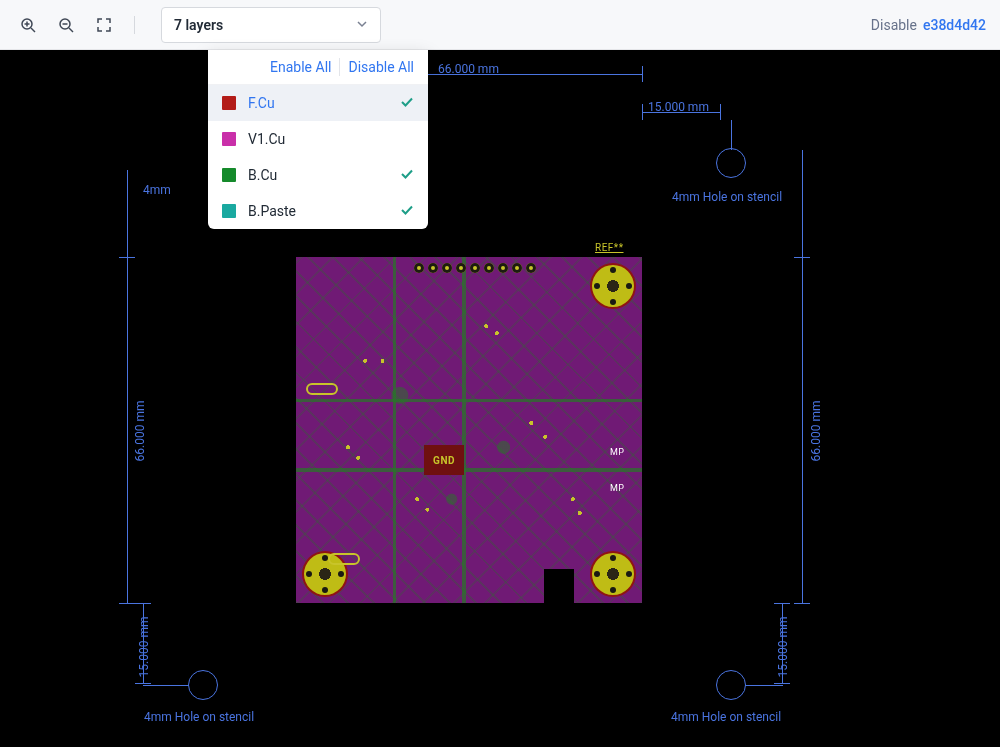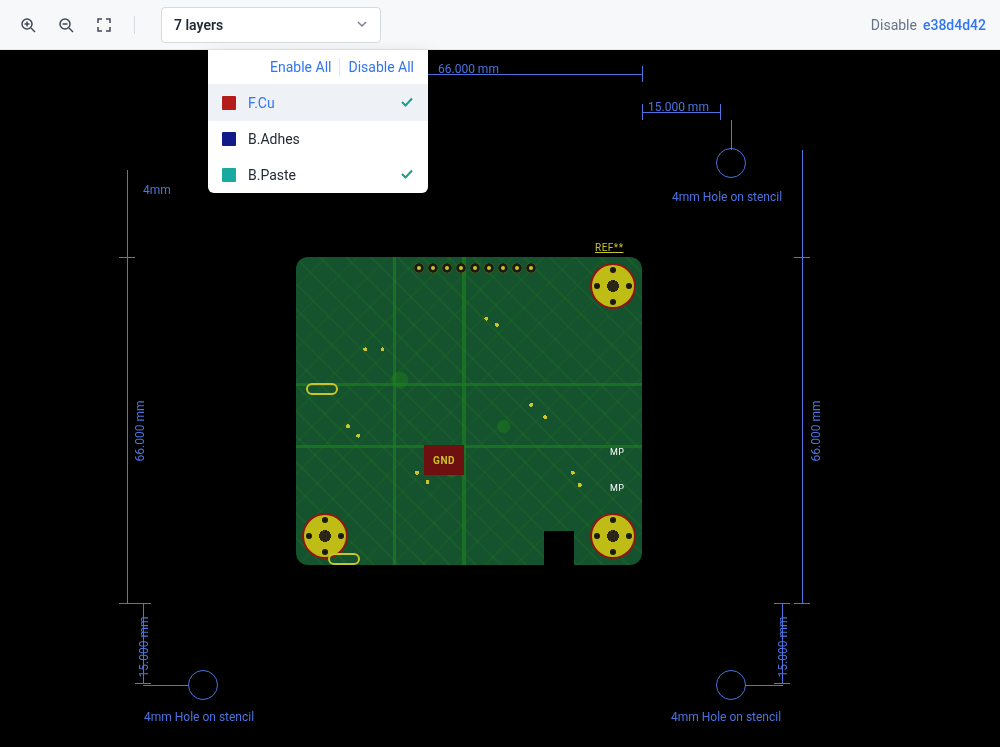--- a/index.html
+++ b/index.html
@@ -139,24 +139,24 @@
   position: absolute;
   width: 30px; height: 30px;
   border: 1px solid #4a74e0;
   border-radius: 50%;
 }
 .pcb-board {
   position: absolute;
   left: 296px;
   top: 207px;
   width: 346px;
-  height: 308px;
-  background: #14532d;
+  height: 346px;
+  background: #701a75;
   overflow: hidden;
-  border-radius: 12px;
+  border-radius: 0;
 }
 .mount-ring {
   position: absolute;
   width: 46px; height: 46px;
   border-radius: 50%;
   background: radial-gradient(circle, #2b2516 0 6px, #bfbc15 6px 22px, transparent 22px);
   box-shadow: 0 0 0 2px #8f1512 inset;
 }
 .mount-ring::before, .mount-ring::after {
   content:""; position:absolute; width:6px; height:6px; background:#1a1a12; border-radius:50%;
@@ -369,22 +369,29 @@
   </div>
   <div id="layers-list">
       <div class="layer-row sel">
         <div class="swatch" style="background: rgb(179, 28, 24);"></div>
         <div class="layer-name">F.Cu</div>
         <div class="check"><svg width="14" height="14" viewBox="0 0 14 14" fill="none" stroke="currentColor" stroke-width="2">
             <polyline points="2,7 5.5,10.5 12,3.5"></polyline>
           </svg></div>
       </div>
       <div class="layer-row">
-        <div class="swatch" style="background: rgb(18, 26, 135);"></div>
-        <div class="layer-name">B.Adhes</div>
+        <div class="swatch" style="background: rgb(201, 47, 169);"></div>
+        <div class="layer-name">V1.Cu</div>
+      </div>
+      <div class="layer-row">
+        <div class="swatch" style="background: rgb(21, 138, 43);"></div>
+        <div class="layer-name">B.Cu</div>
+        <div class="check"><svg width="14" height="14" viewBox="0 0 14 14" fill="none" stroke="currentColor" stroke-width="2">
+            <polyline points="2,7 5.5,10.5 12,3.5"></polyline>
+          </svg></div>
       </div>
       <div class="layer-row">
         <div class="swatch" style="background: rgb(26, 169, 160);"></div>
         <div class="layer-name">B.Paste</div>
         <div class="check"><svg width="14" height="14" viewBox="0 0 14 14" fill="none" stroke="currentColor" stroke-width="2">
             <polyline points="2,7 5.5,10.5 12,3.5"></polyline>
           </svg></div>
       </div>
     </div>
 </div>

